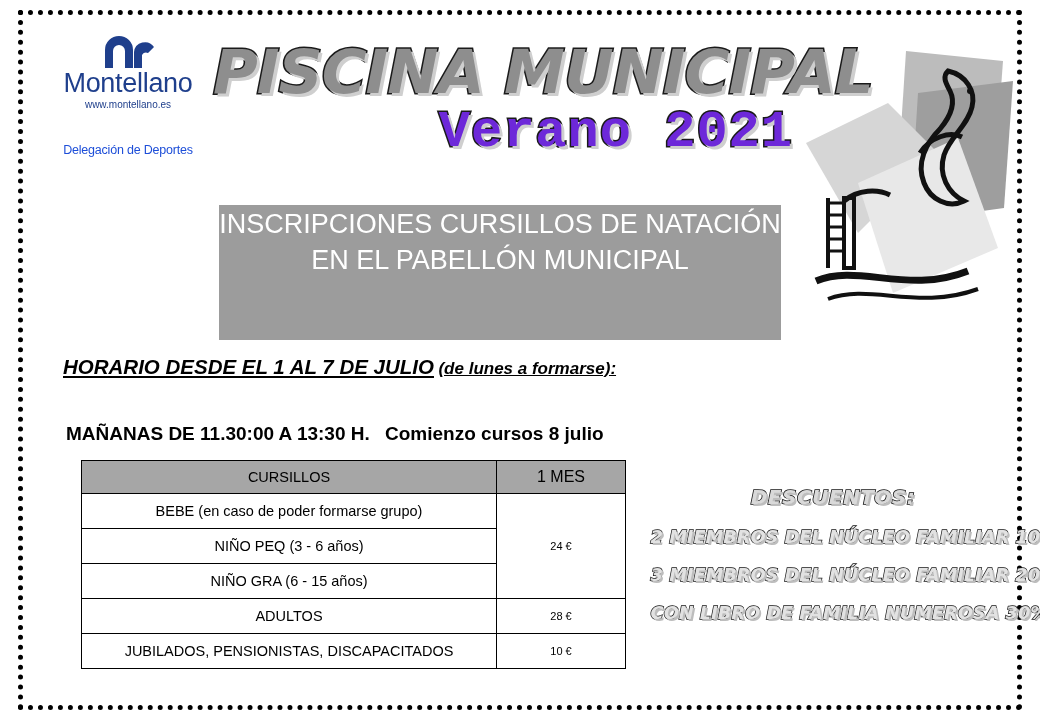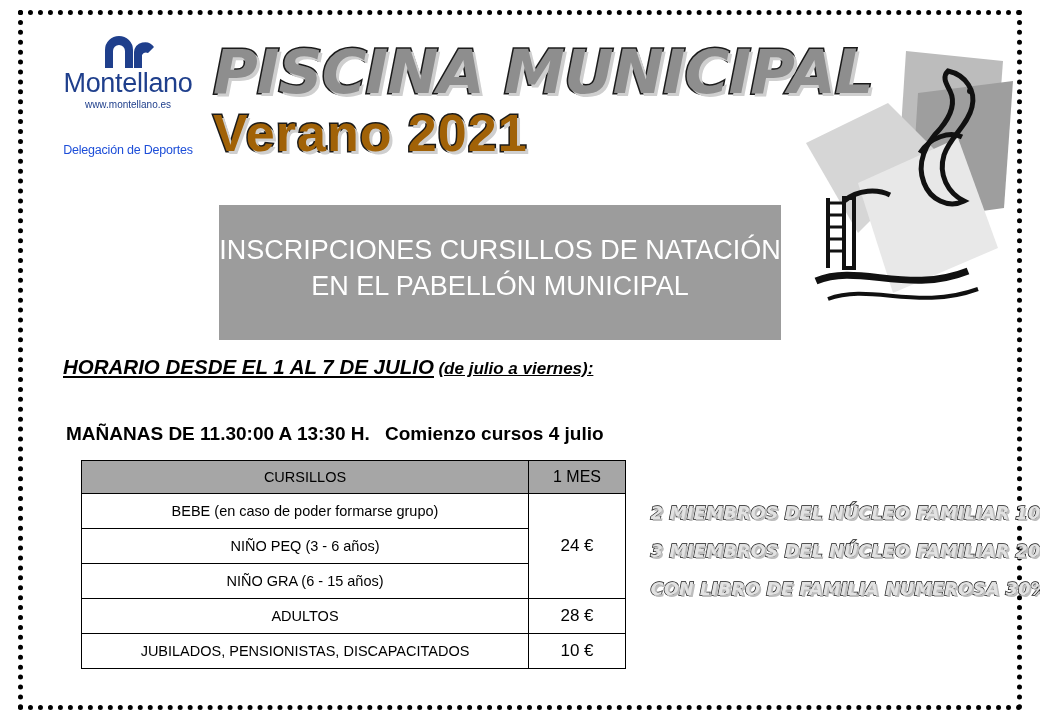--- a/index.html
+++ b/index.html
@@ -84,47 +84,47 @@
     color: #8e8e8e;
     -webkit-text-stroke: 3px #1a1a1a;
     paint-order: stroke fill;
     text-shadow: 3px 3px 0 #cfcfcf;
     line-height: 0.98;
     white-space: nowrap;
     transform: scaleX(1.02);
     transform-origin: left center;
   }
   .t2 {
-    font-family: Liberation Sans, sans-serif;
+    font-family: Liberation Mono, monospace;
     font-size: 52px;
     font-weight: bold;
     letter-spacing: 1px;
-    color: #a16207;
+    color: #6d28d9;
     -webkit-text-stroke: 3px #1a1a1a;
     paint-order: stroke fill;
     text-shadow: 3px 3px 0 #cfcfcf;
     line-height: 1.05;
     margin-top: 4px;
-    text-align: left;
+    text-align: right;
     white-space: nowrap;
   }
 
   
   .banner {
     position: absolute;
     left: 196px;
     top: 190px;
     width: 562px;
     height: 135px;
     background: #9c9c9c;
     color: #ffffff;
     font-size: 27px;
     line-height: 1.32;
     text-align: center;
-    padding-top: 28px;
+    padding-top: 2px;
     box-sizing: border-box;
   }
 
   
   .art {
     position: absolute;
     left: 775px;
     top: 18px;
     width: 215px;
     height: 290px;
@@ -167,29 +167,29 @@
     width: 545px;
     border-collapse: collapse;
     background: #fff;
   }
   table.prices th, table.prices td {
     border: 1px solid #000;
     font-weight: normal;
     font-size: 14.5px;
     text-align: center;
     height: 34px;
-    padding: 0 4px;
+    padding: 0 20px;
   }
   table.prices thead th {
     background: #a6a6a6;
     height: 32px;
   }
   table.prices thead th.head-2 { font-size: 16px; width: 88px; }
   table.prices td.price {
-    font-size: 17px;
+    font-size: 11px;
     width: 88px;
   }
 
   
   .disc {
     position: absolute;
     left: 620px;
     top: 470px;
     width: 380px;
     text-align: center;
@@ -259,26 +259,26 @@
       <path d="M30 165 L30 235" stroke="#111" stroke-width="4"></path>
       <path d="M46 168 C60 156 80 156 92 162" fill="none" stroke="#111" stroke-width="5"></path>
 
       <path d="M18 248 C60 230 110 262 170 238" fill="none" stroke="#111" stroke-width="7"></path>
       <path d="M30 266 C72 250 120 278 180 256" fill="none" stroke="#111" stroke-width="4"></path>
     </svg>
   </div>
 
   <div class="sched">
     <span class="s-main">HORARIO DESDE EL 1 AL 7 DE JULIO</span>
-    <span class="s-sub">(de julio a viernes):</span>
+    <span class="s-sub">(de lunes a formarse):</span>
   </div>
 
   <div class="morning">
     <span>MAÑANAS DE 11.30:00 A 13:30 H.</span>
-    <span class="m2">Comienzo cursos 4 julio</span>
+    <span class="m2">Comienzo cursos 8 julio</span>
   </div>
 
   <table class="prices">
     <thead>
       <tr>
         <th>CURSILLOS</th>
         <th class="head-2">1 MES</th>
       </tr>
     </thead>
     <tbody>
@@ -297,18 +297,19 @@
         <td class="price">28 €</td>
       </tr>
       <tr>
         <td>JUBILADOS, PENSIONISTAS, DISCAPACITADOS</td>
         <td class="price">10 €</td>
       </tr>
     </tbody>
   </table>
 
   <div class="disc">
+    <div class="disc-title">DESCUENTOS:</div>
     <div class="disc-line">2 MIEMBROS DEL NÚCLEO FAMILIAR 10% DTO.</div>
     <div class="disc-line">3 MIEMBROS DEL NÚCLEO FAMILIAR 20% DTO.</div>
     <div class="disc-line">CON  LIBRO  DE FAMILIA NUMEROSA 30% DTO.</div>
   </div>
 
 </div>
 
 </body></html>

